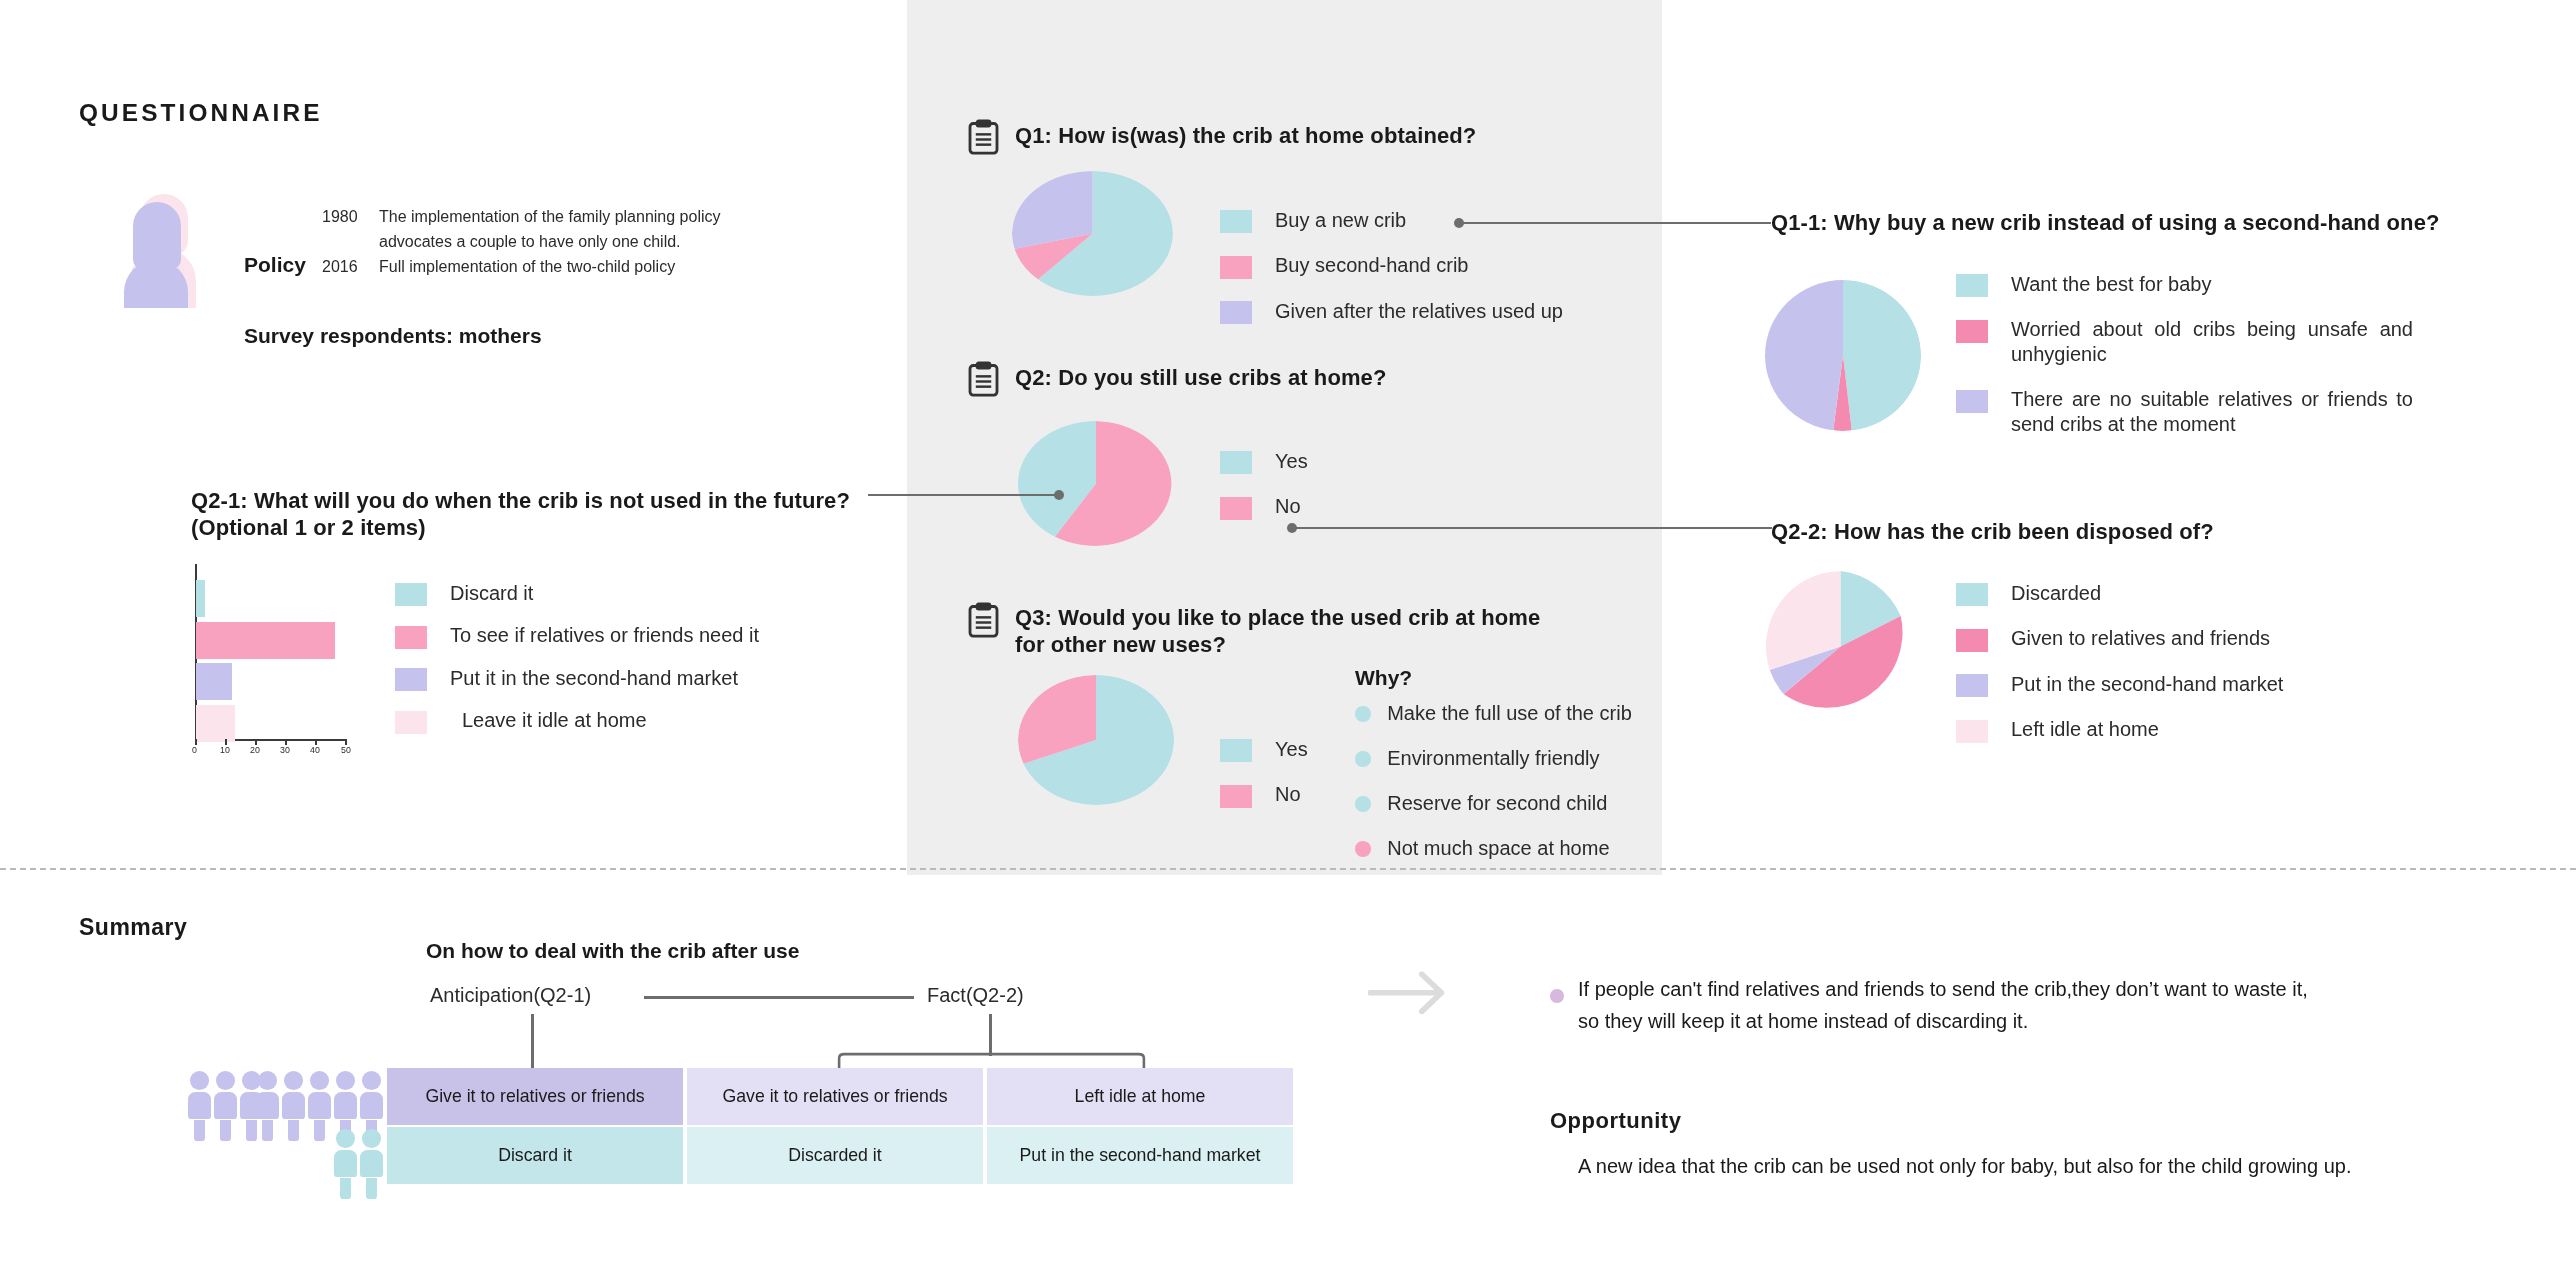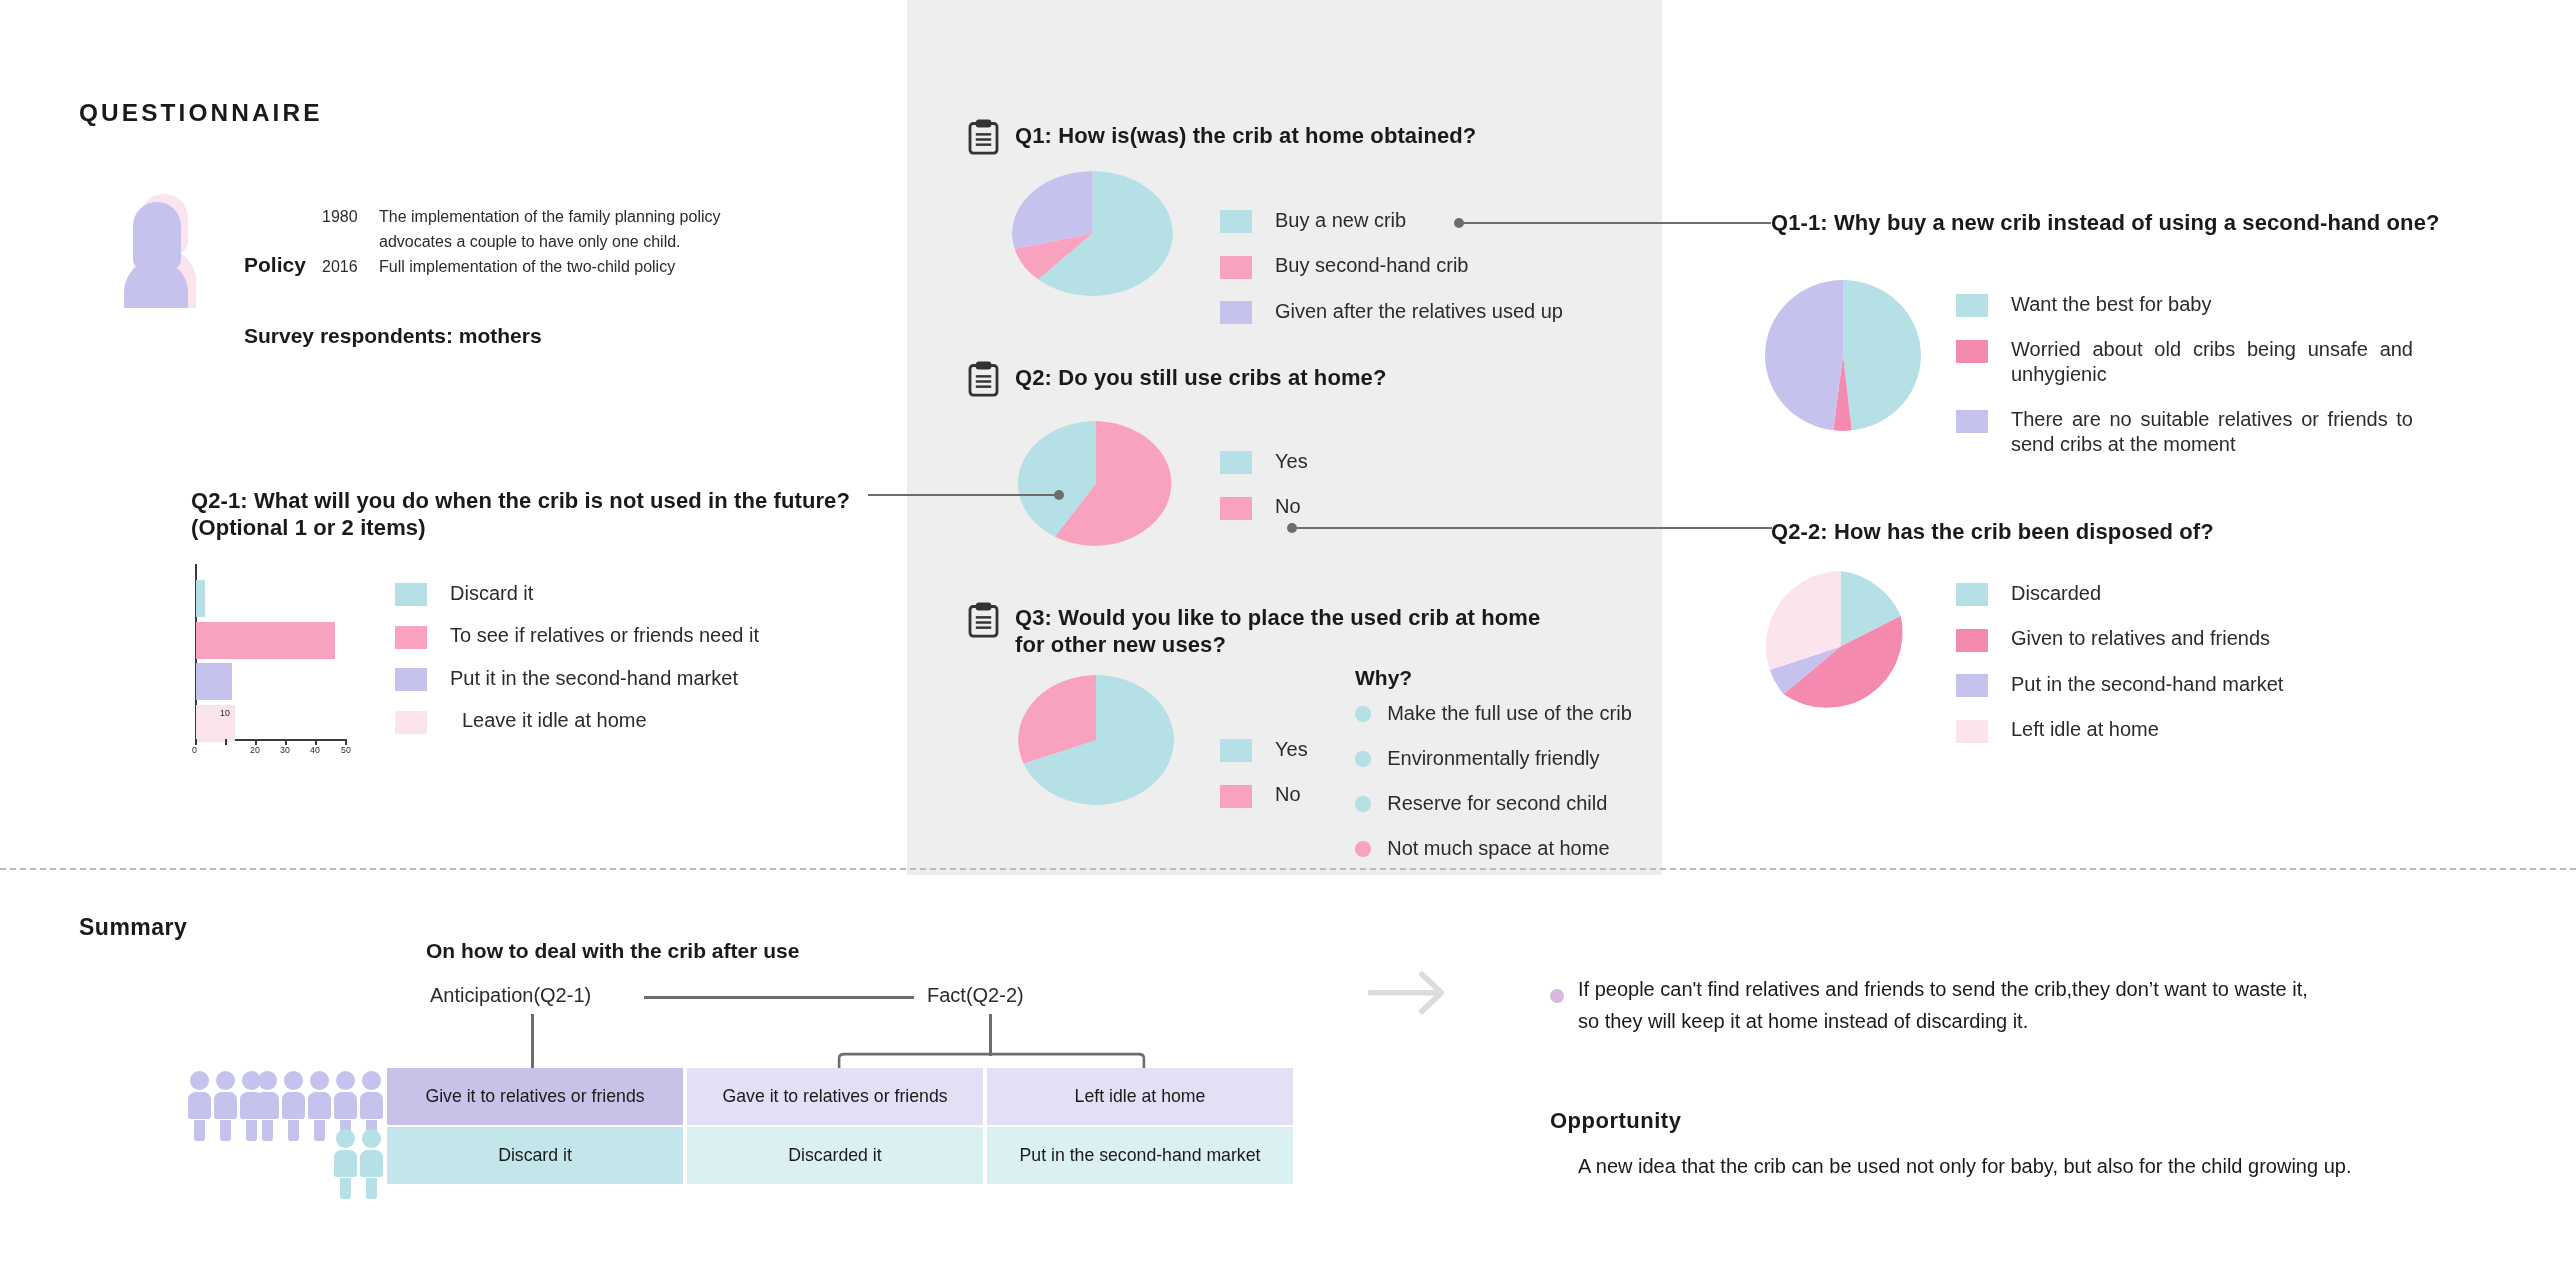--- a/index.html
+++ b/index.html
@@ -223,21 +223,21 @@
   </div>
 
   <div class="qtitle" style="position:absolute;left:1771px;top:210px;white-space:nowrap;">Q1-1: Why buy a new crib instead of using a second-hand one?</div>
 
   <svg class="pie" style="position:absolute;left:1765px;top:280px;width:156px;height:151px;" viewBox="0 0 100 100" preserveAspectRatio="none">
     <path d="M50 50 L50 0 A50 50 0 0 1 55.6 99.7 Z" fill="#b4e0e6"></path>
     <path d="M50 50 L55.6 99.7 A50 50 0 0 1 43.7 99.6 Z" fill="#f58ab0"></path>
     <path d="M50 50 L43.7 99.6 A50 50 0 1 1 50 0 Z" fill="#c5c3ee"></path>
   </svg>
 
-  <div style="position:absolute;left:1956px;top:292px;width:457px;">
+  <div style="position:absolute;left:1956px;top:272px;width:457px;">
     <div class="legend-row">
       <span class="sw" style="background:#b4e0e6"></span>
       <span class="legend-label">Want the best for baby</span>
     </div>
     <div class="legend-row">
       <span class="sw" style="background:#f58ab0"></span>
       <span class="legend-label" style="text-align:justify;width:457px;">Worried about old cribs being unsafe and unhygienic</span>
     </div>
     <div class="legend-row">
       <span class="sw" style="background:#c5c3ee"></span>
@@ -288,21 +288,21 @@
     <div class="bar" style="left:196px;top:705px;width:39px;background:#fbe4ec;"></div>
 
     <div class="tick" style="left:195px;top:739px;"></div>
     <div class="tick" style="left:225px;top:739px;"></div>
     <div class="tick" style="left:255px;top:739px;"></div>
     <div class="tick" style="left:285px;top:739px;"></div>
     <div class="tick" style="left:315px;top:739px;"></div>
     <div class="tick" style="left:345px;top:739px;"></div>
 
     <div class="ticklabel" style="left:192px;top:745px;">0</div>
-    <div class="ticklabel" style="left:220px;top:708px;">10</div>
+    <div class="ticklabel" style="left:220px;top:745px;">10</div>
     <div class="ticklabel" style="left:250px;top:745px;">20</div>
     <div class="ticklabel" style="left:280px;top:745px;">30</div>
     <div class="ticklabel" style="left:310px;top:745px;">40</div>
     <div class="ticklabel" style="left:341px;top:745px;">50</div>
   </div>
 
   <div style="position:absolute;left:395px;top:581px;width:467px;">
     <div class="legend-row" style="margin-bottom:17px;">
       <span class="sw" style="background:#b4e0e6"></span>
       <span class="legend-label">Discard it</span>

